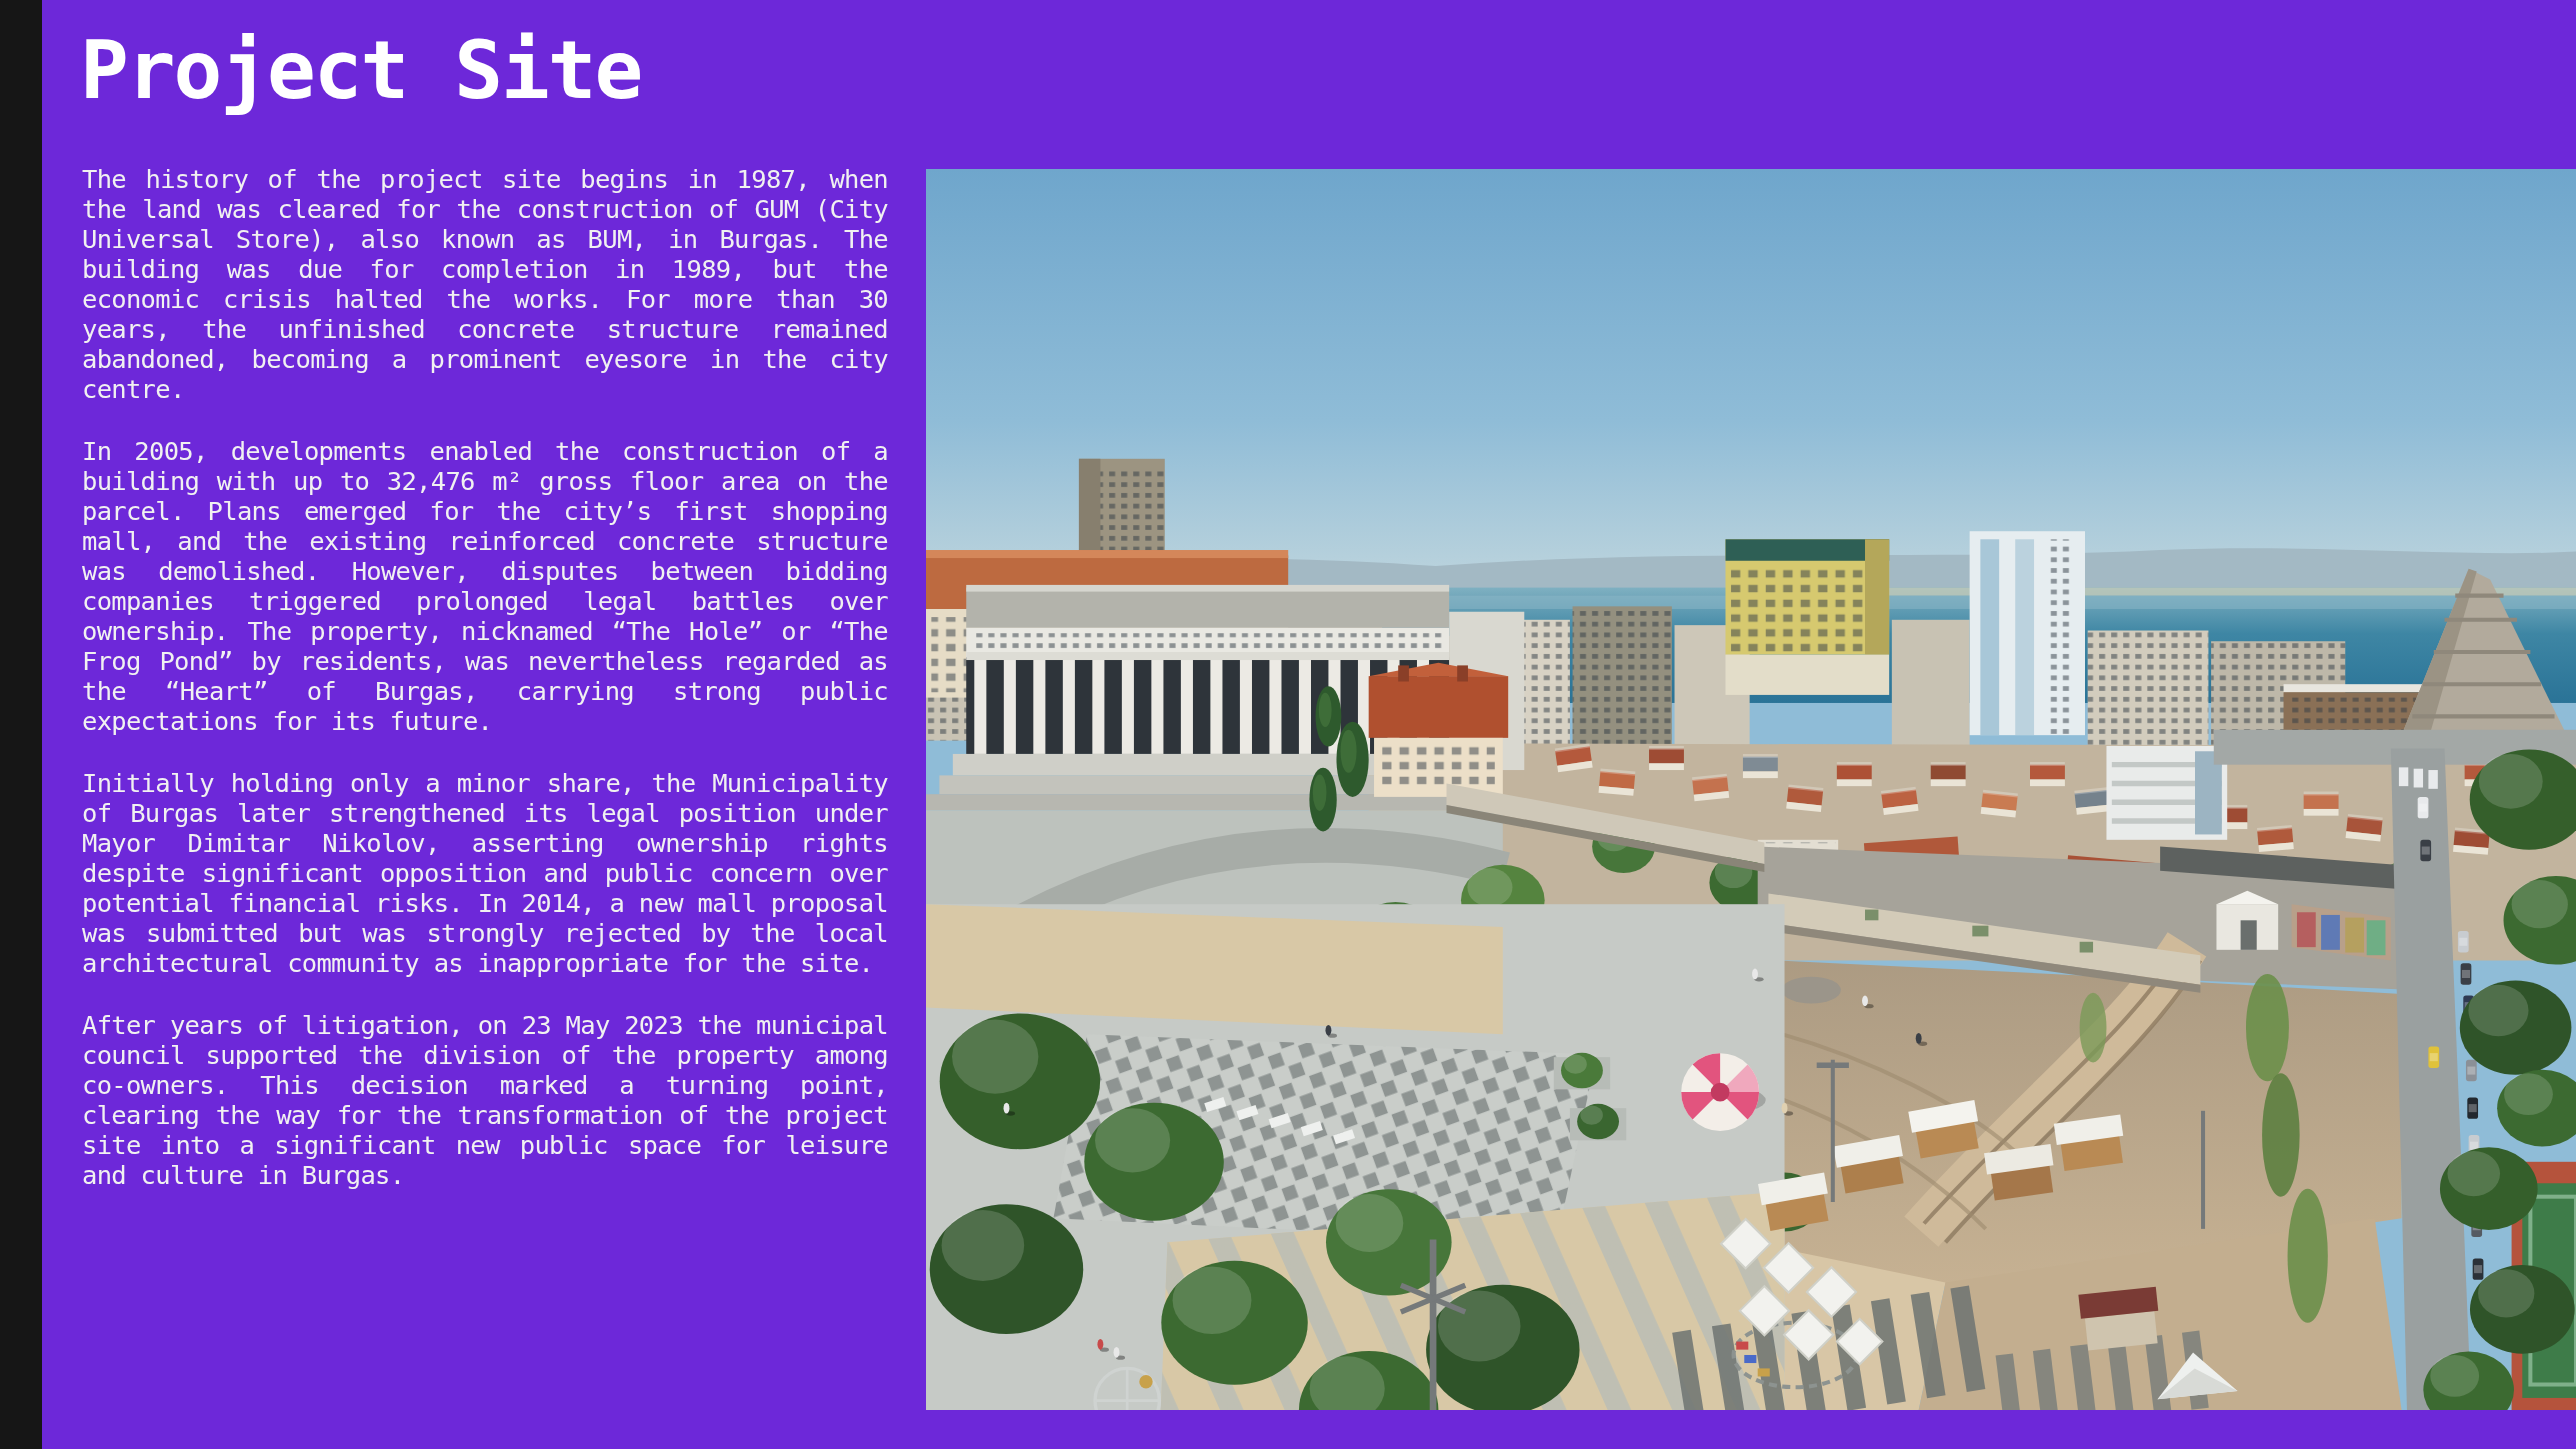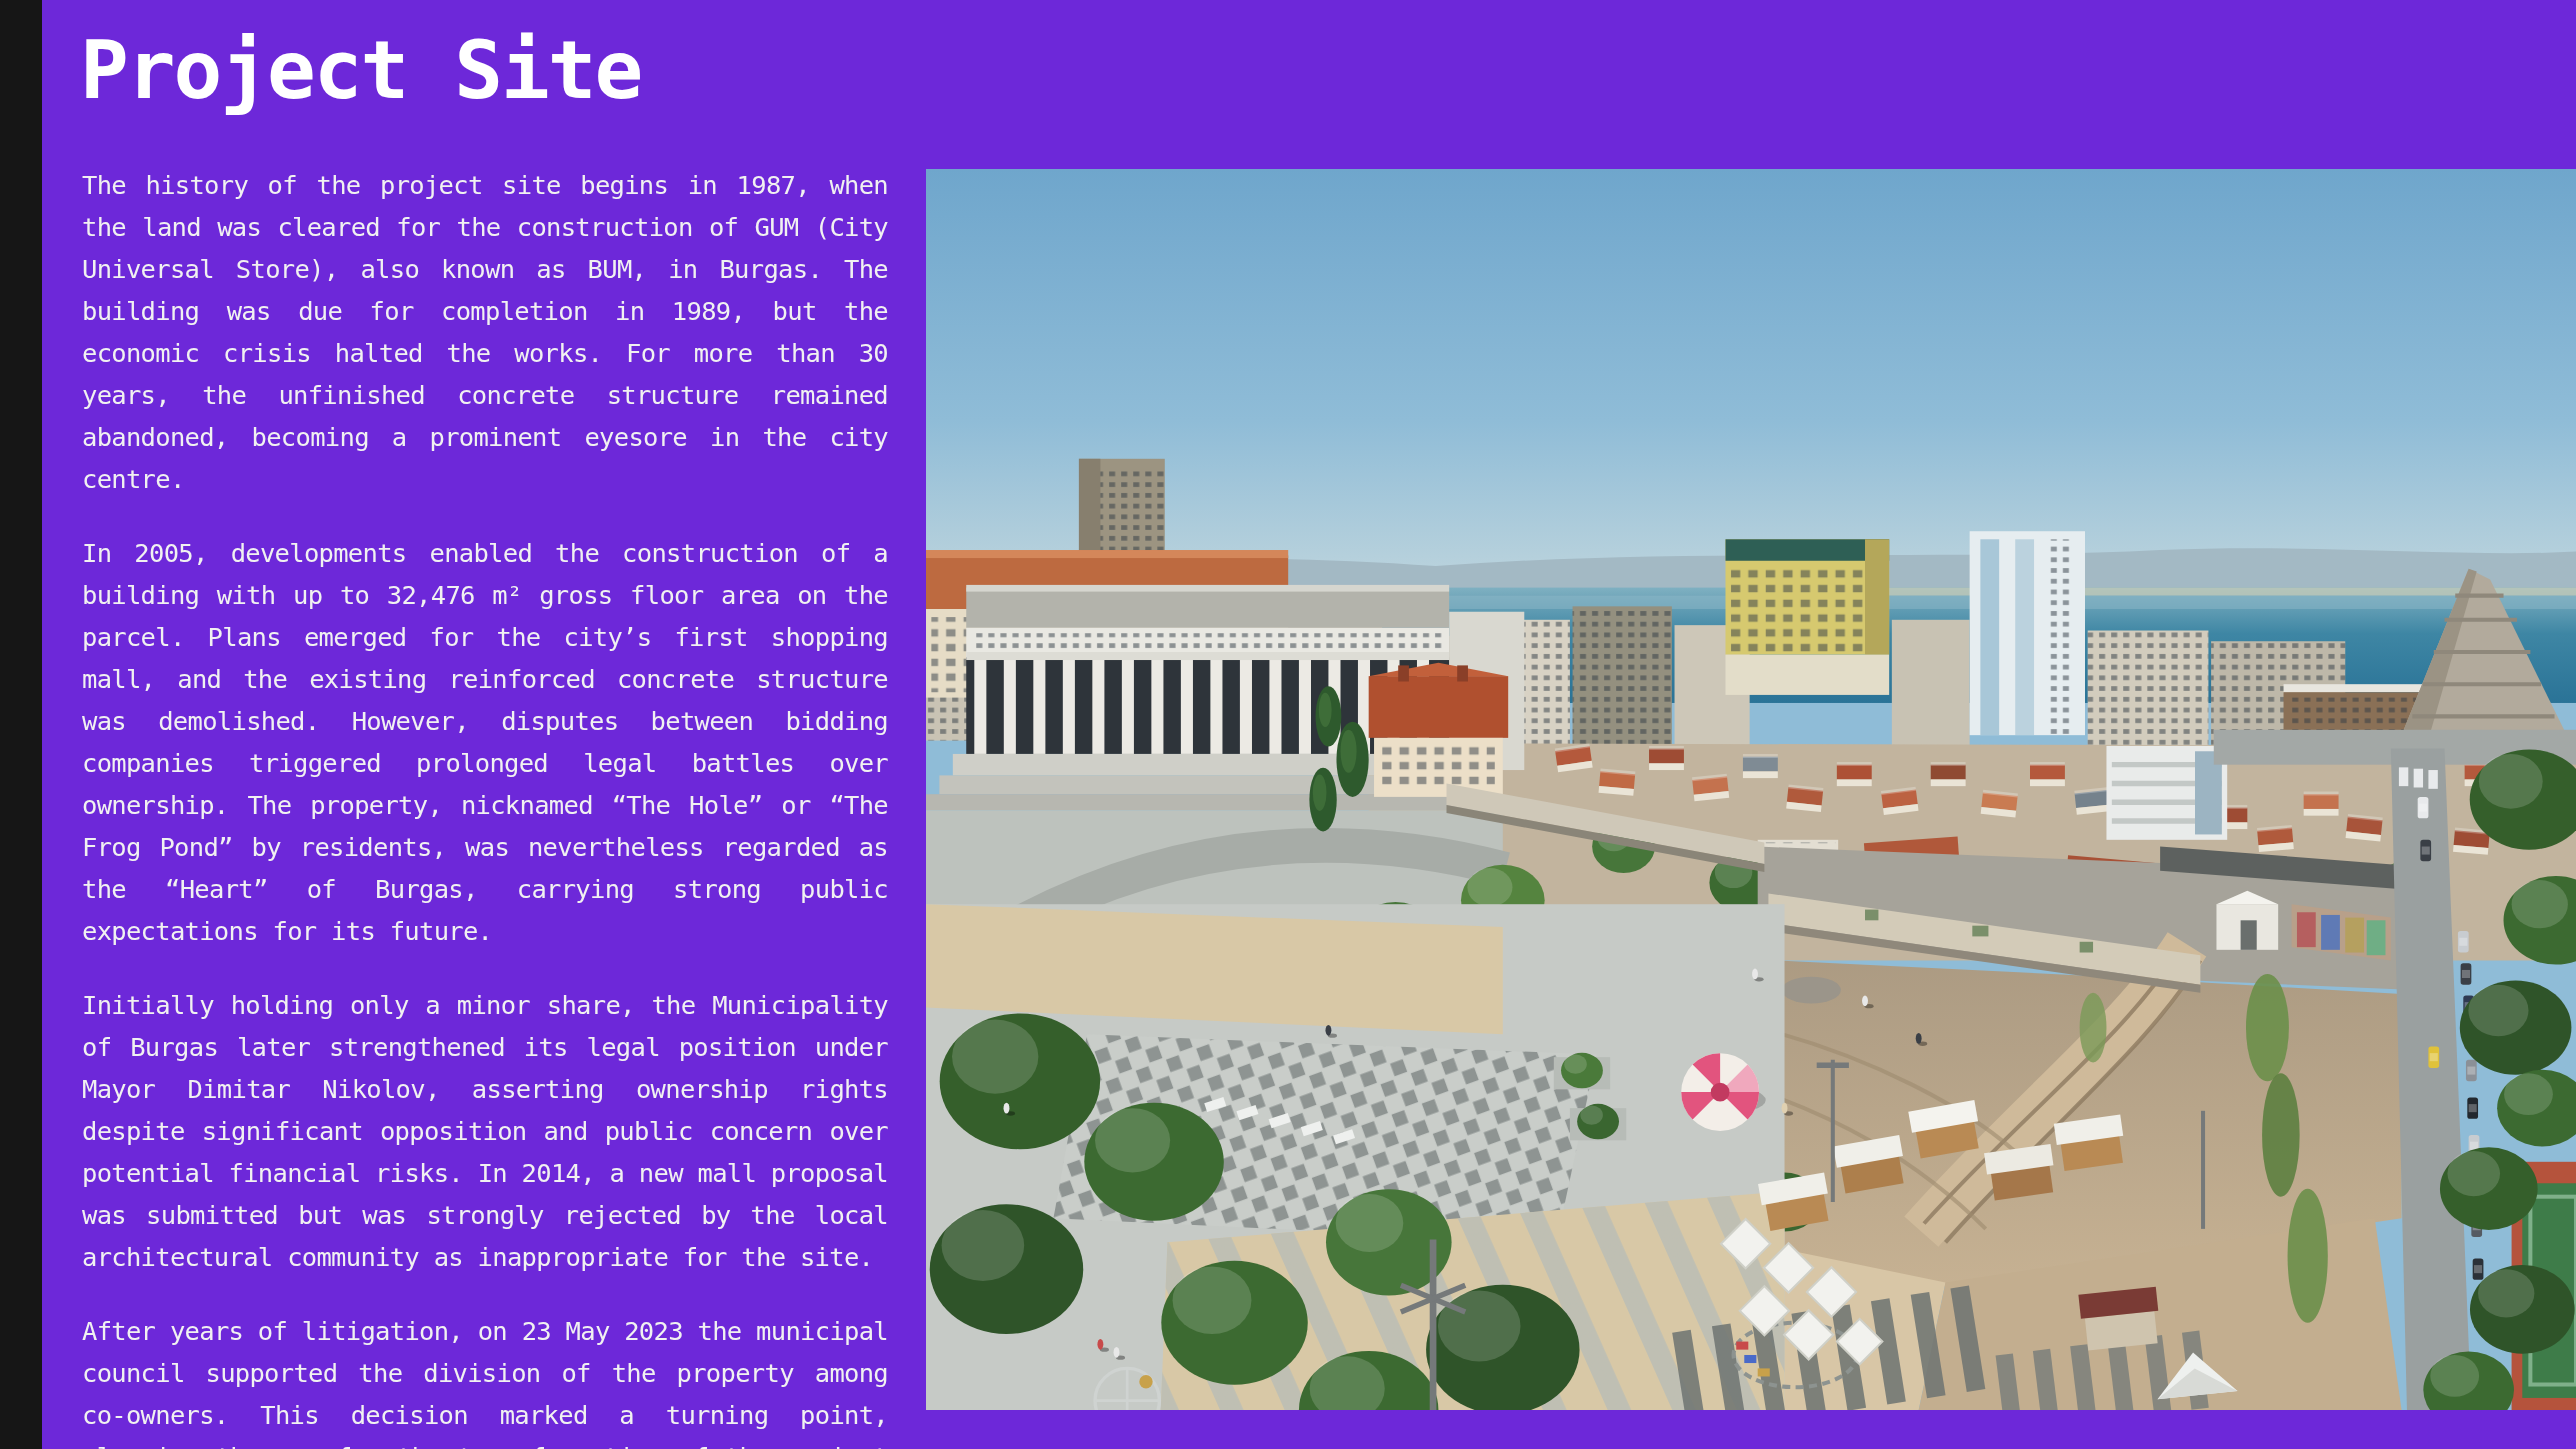--- a/index.html
+++ b/index.html
@@ -13,21 +13,21 @@
   }
   .title{
     position:absolute;left:38px;top:23px;margin:0;
     font-size:81px;font-weight:700;letter-spacing:-2px;color:#ffffff;
     white-space:nowrap;
   }
   .text-col{
     position:absolute;left:40px;top:164px;width:806px;color:#f1f1f1;
   }
   .text-col p{
-    margin:0 0 32px 0;font-size:25.5px;line-height:42px;letter-spacing:-0.7px;
+    margin:0 0 32px 0;font-size:25.5px;line-height:30px;letter-spacing:-0.7px;
     text-align:justify;text-justify:inter-word;
   }
   .text-col p:last-child{margin-bottom:0;}
   .photo{
     position:absolute;left:884px;top:169px;width:1654px;height:1241px;
     overflow:hidden;background:#8fbcd7;
   }
   .photo svg{display:block;width:100%;height:100%;}
 </style>
 </head>

